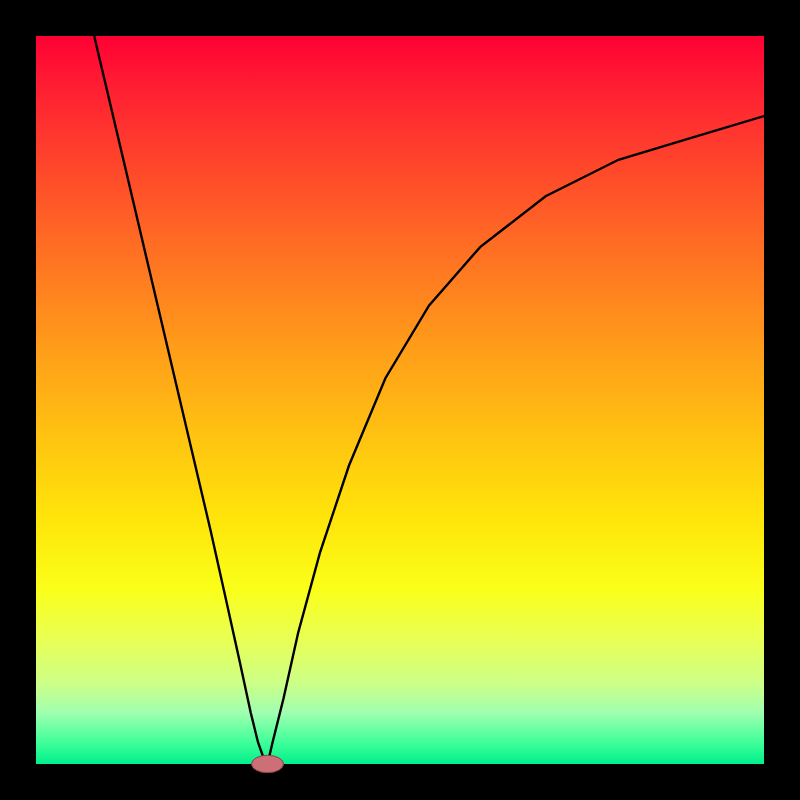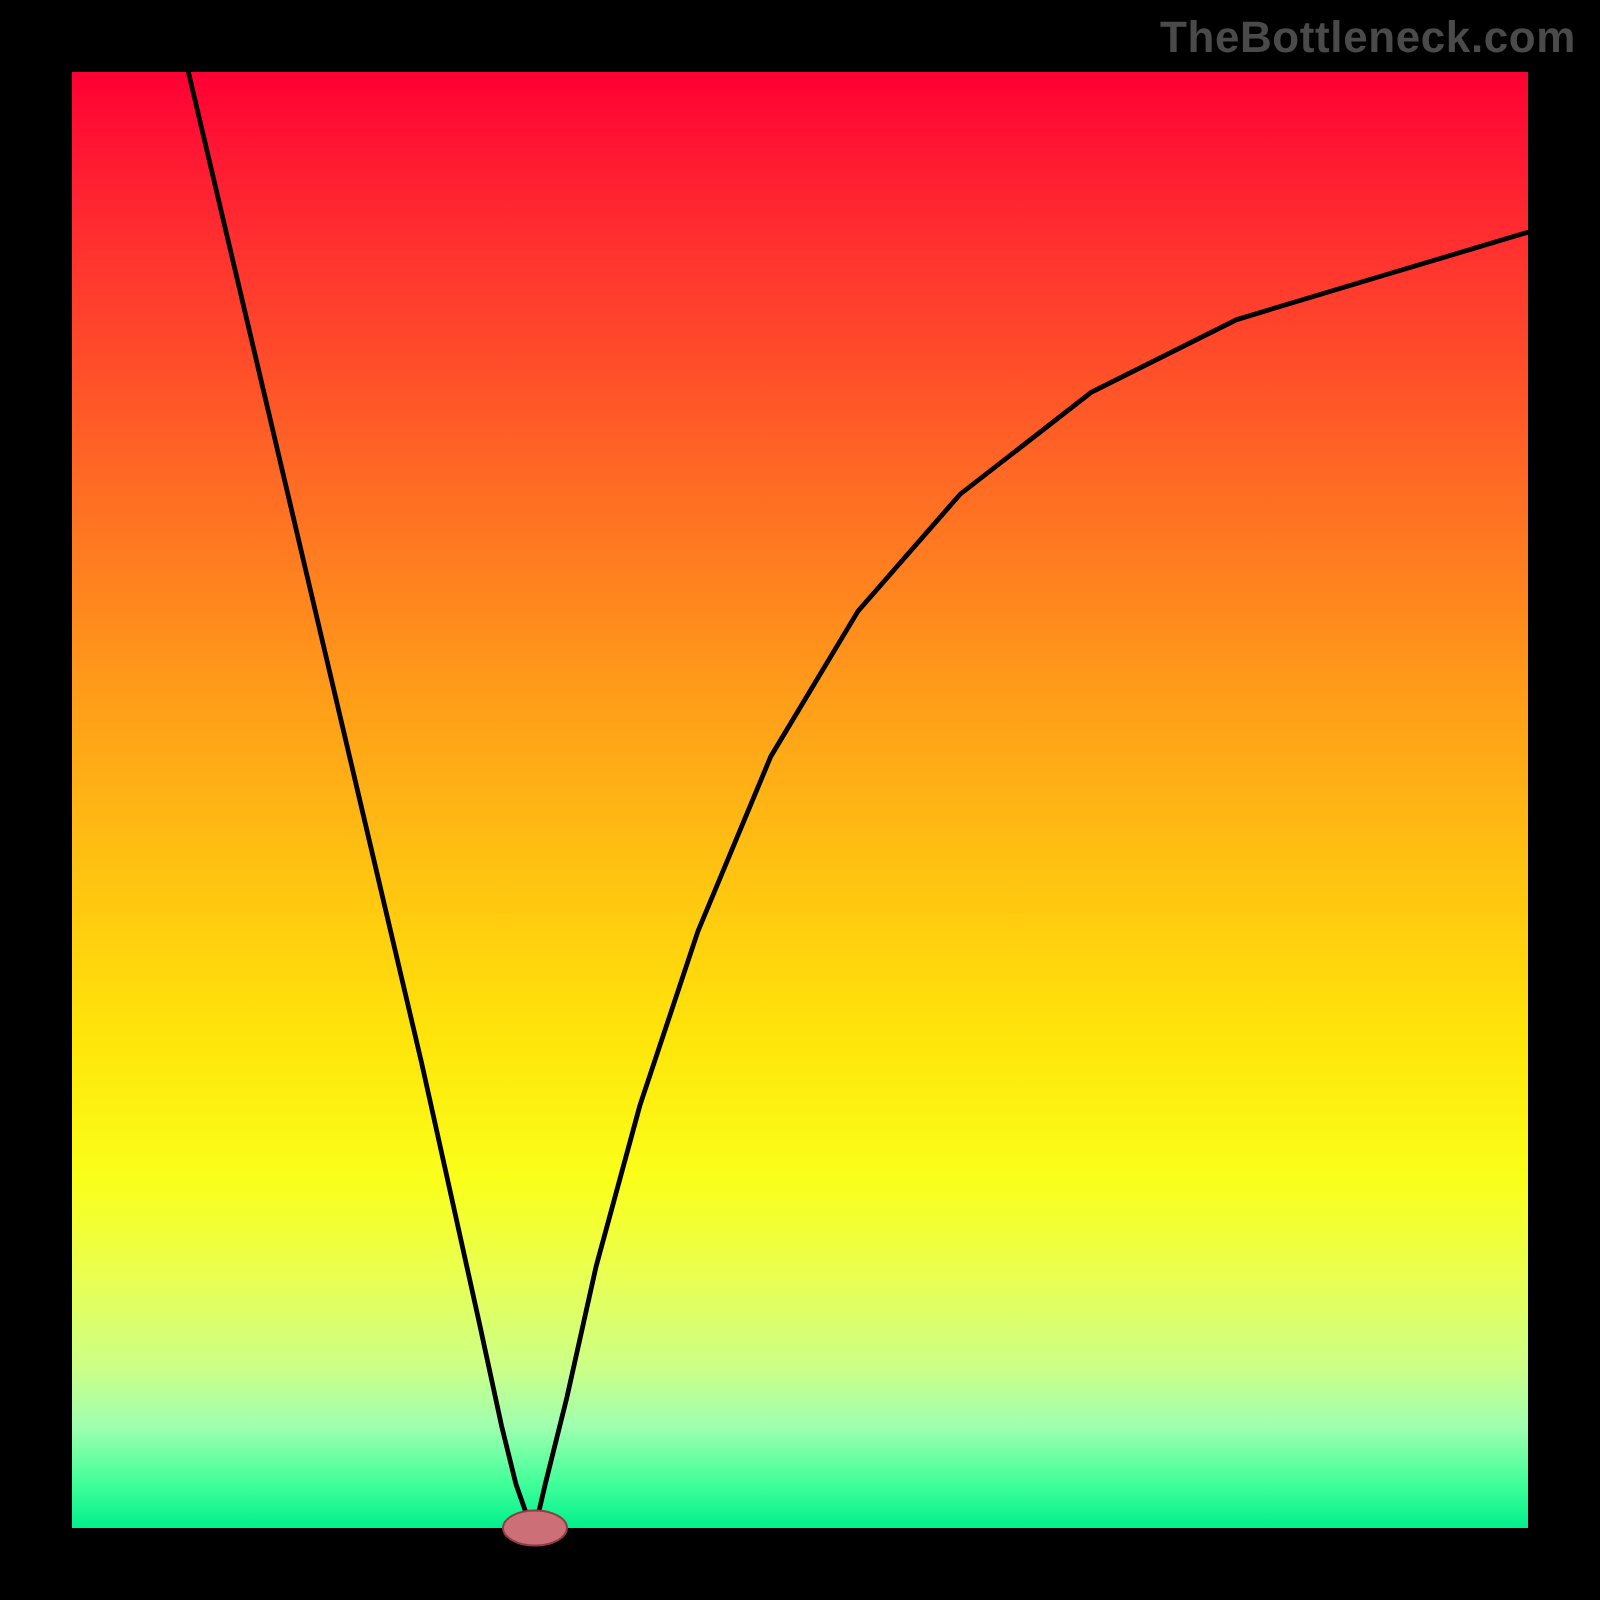--- a/index.html
+++ b/index.html
@@ -76,14 +76,13 @@
 <body>
 
 <div class="frame">
   <div class="plot">
     <svg class="curve" viewBox="0 0 728 728">
       <path d="M58.2 0.0 L87.4 123.8 L116.5 247.5 L145.6 371.3 L174.7 495.0 L189.3 560.6 L203.8 626.1 L214.8 677.0 L222.0 706.2 L227.1 720.7 L231.5 728.0"></path>
       <path d="M231.5 728.0 L236.6 706.2 L247.5 662.5 L262.1 597.0 L283.9 516.9 L313.0 429.5 L349.4 342.2 L393.1 269.4 L444.1 211.1 L509.6 160.2 L582.4 123.8 L655.2 101.9 L728.0 80.1"></path>
       <ellipse class="marker" cx="231.5" cy="728.0" rx="16.0" ry="8.7"></ellipse>
     </svg>
   </div>
-  <div class="watermark">TheBottleneck.com</div>
 </div>
 
 </body></html>

